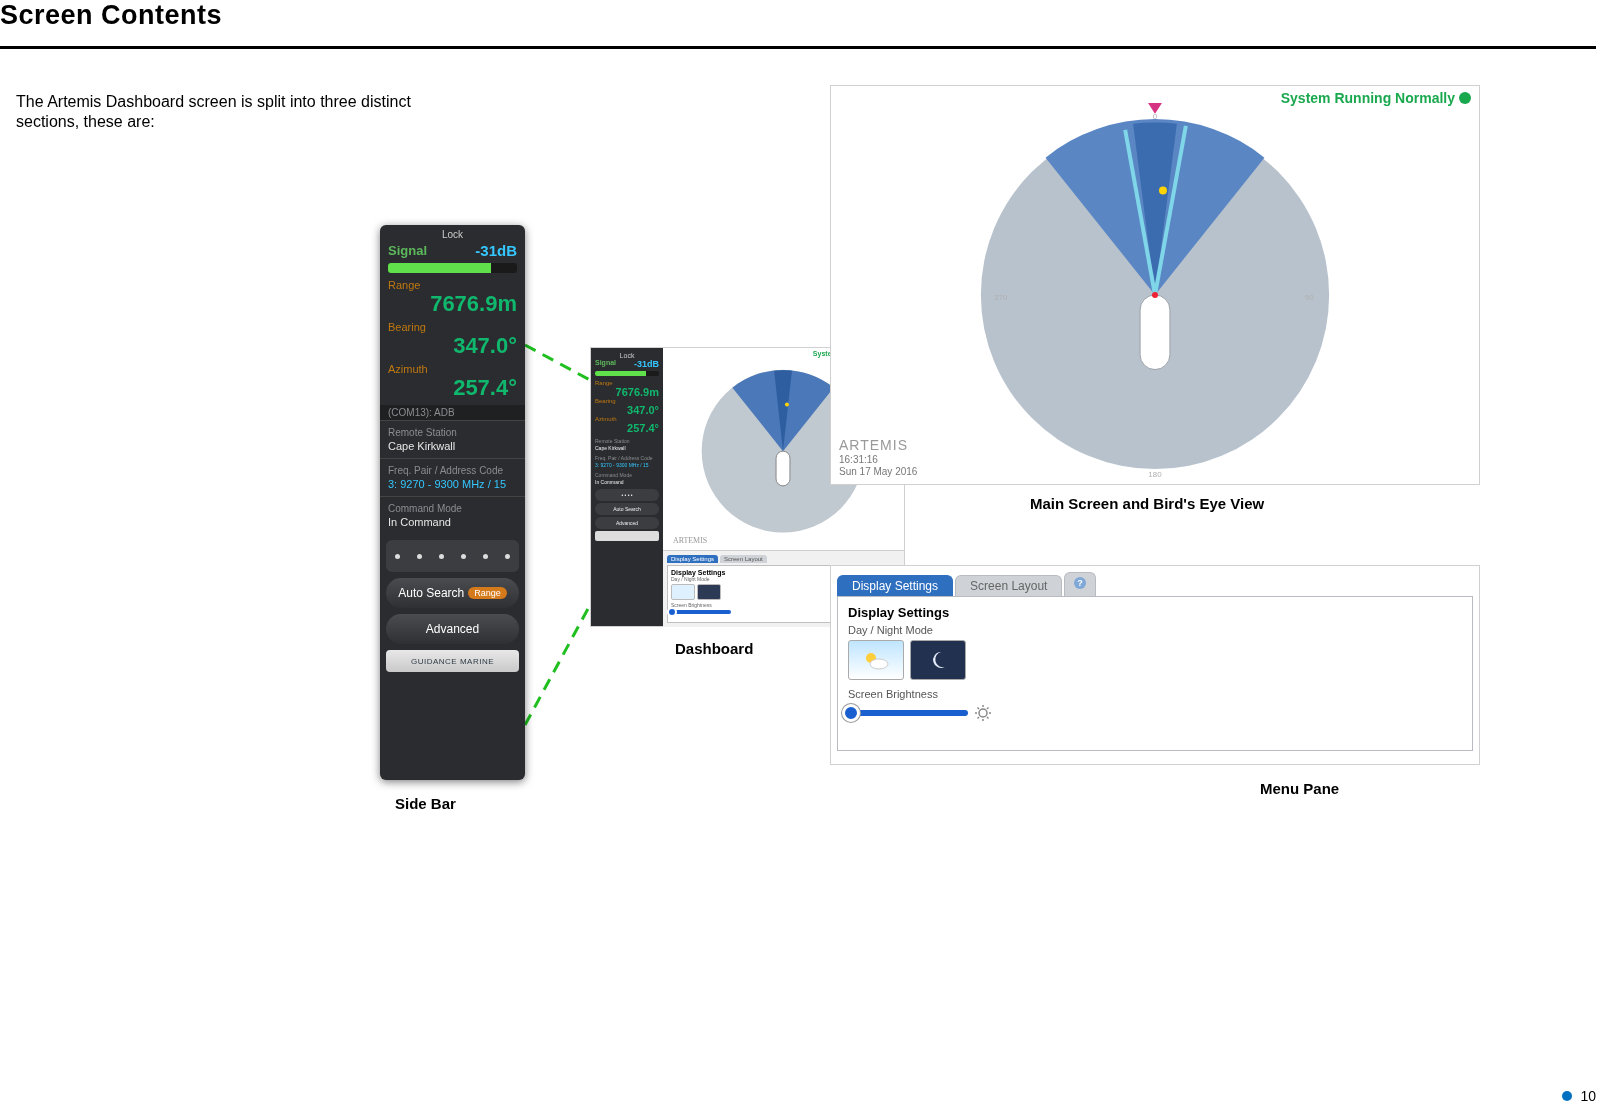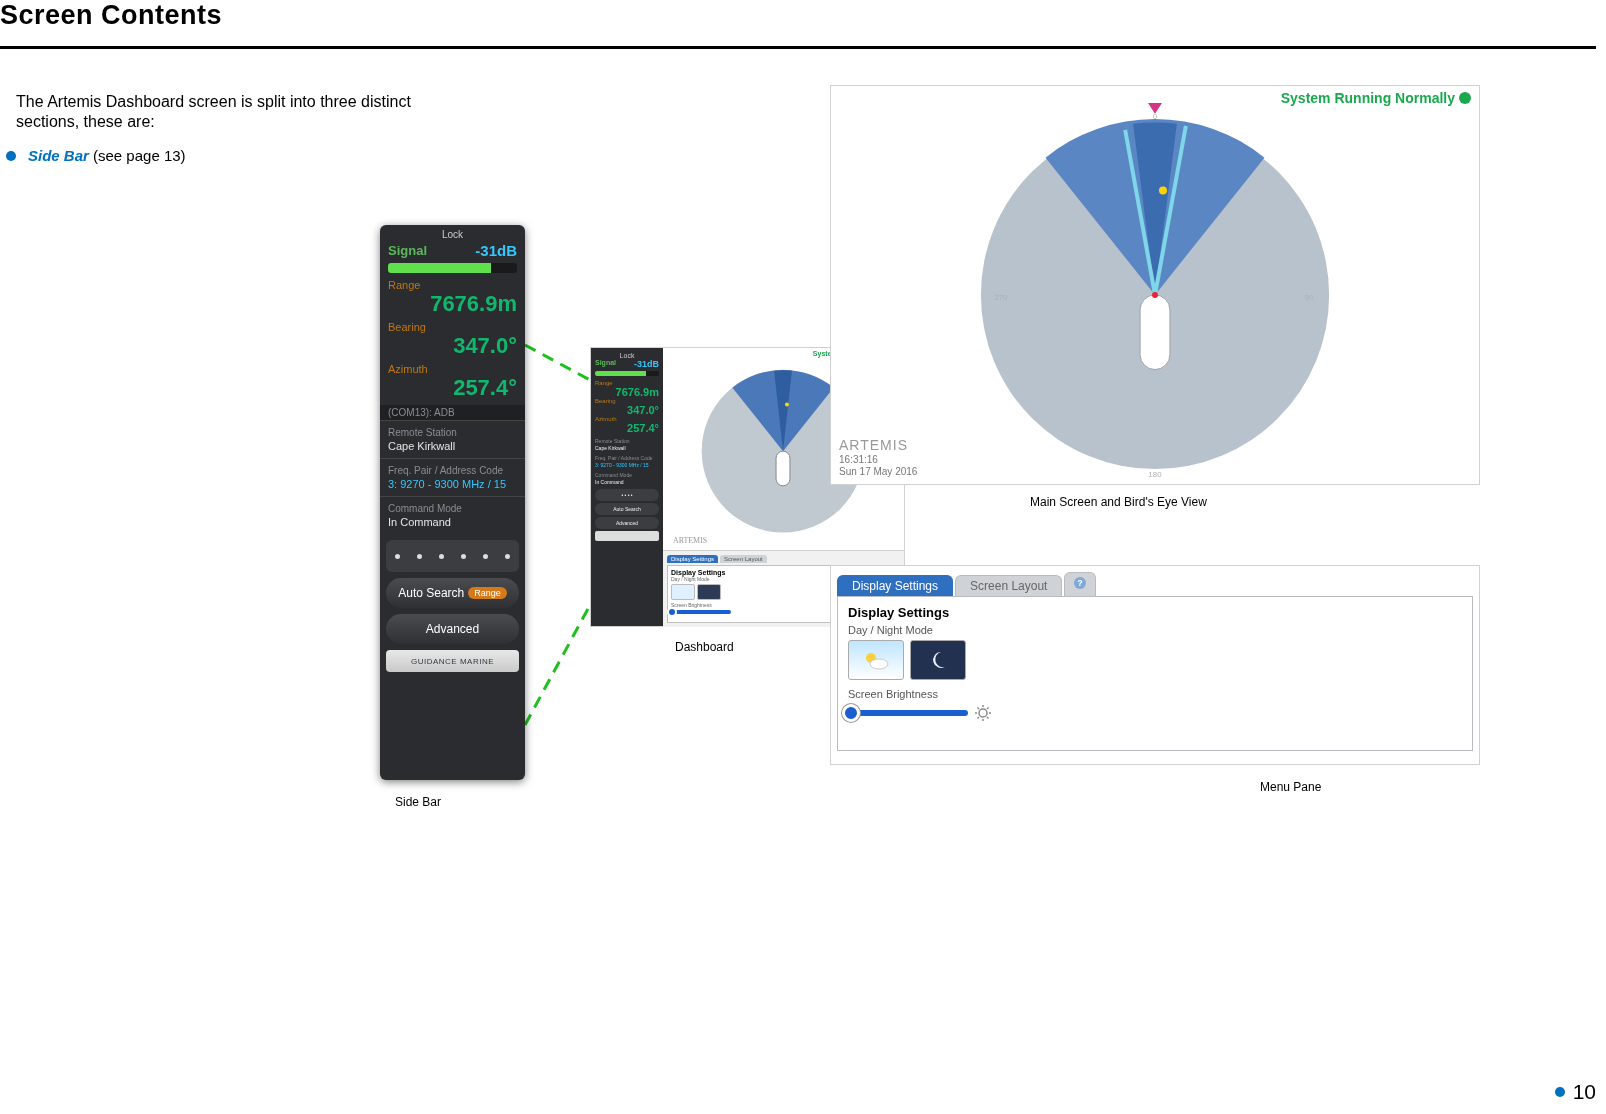--- a/index.html
+++ b/index.html
@@ -28,21 +28,21 @@
   .sp-block { padding: 6px 8px; border-top: 1px solid #444; }
   .sp-block .h { color: #8a8d91; font-size: 10px; }
   .sp-block .v { color: #e6e6e6; font-size: 11px; margin-top: 2px; }
   .sp-dots { height: 32px; background: #3b3d40; margin: 6px 6px 0 6px; border-radius: 6px; display: flex; align-items: center; justify-content: space-around; }
   .sp-dots span { width: 5px; height: 5px; background: #ddd; border-radius: 50%; }
   .sp-btn { margin: 6px 6px 0 6px; height: 30px; border-radius: 15px; background: linear-gradient(#4a4c4f,#2e3033); display: flex; align-items: center; justify-content: center; gap: 4px; }
   .sp-btn .t { color: #fff; font-size: 12px; }
   .sp-btn .pill { background: #d57a1a; color: #fff; border-radius: 8px; font-size: 9px; padding: 1px 6px; }
   .sp-brand { margin: 6px 6px; height: 22px; background: linear-gradient(#e8e8e8,#c9c9c9); border-radius: 4px; display: flex; align-items: center; justify-content: center; }
   .sp-brand .t { color: #2d3a45; font-size: 8px; letter-spacing: 0.5px; }
-  .caption { position: absolute; font-size: 12px; font-weight: 400; }
+  .caption { position: absolute; font-size: 15px; font-weight: 700; }
 
   .dash { position: absolute; left: 210px; top: 262px; width: 315px; height: 280px; background: #fff; border: 1px solid #d0d0d0; display: flex; }
   .dash .ds { width: 72px; background: #2a2c2f; color: #fff; padding: 4px; font-size: 7px; }
   .dash .ds .sig { color: #35c7ff; font-weight: 700; font-size: 9px; }
   .dash .ds .sbar { height: 5px; background: #1a1a1a; border-radius: 2px; margin: 2px 0 4px 0; overflow: hidden; }
   .dash .ds .sbar .f { height: 100%; width: 80%; background: #60e04a; }
   .dash .ds .mt { color: #c07810; font-size: 6px; }
   .dash .ds .mv { color: #10b86e; font-weight: 700; font-size: 11px; text-align: right; }
   .dash .ds .sec { color: #8a8d91; font-size: 5px; margin-top: 4px; line-height: 1.3; }
   .dash .ds .btns { margin-top: 4px; }
@@ -84,32 +84,31 @@
   .menu-big .mode.day { background: linear-gradient(#bfe5ff,#fff); }
   .menu-big .mode.night { background: #223150; }
   .menu-big .mode svg { width: 30px; height: 24px; }
   .menu-big .slider { display: flex; align-items: center; gap: 6px; }
   .menu-big .track { height: 6px; width: 120px; background: #1a5fd0; border-radius: 3px; position: relative; }
   .menu-big .knob { width: 18px; height: 18px; border-radius: 50%; background: #1a5fd0; border: 3px solid #fff; box-shadow: 0 0 0 1px #999; position: absolute; left: -6px; top: -6px; }
   .menu-big .sun { width: 18px; height: 18px; }
 
   .leaders { position: absolute; left: 0; top: 0; width: 1200px; height: 780px; pointer-events: none; }
 
-  .footer { position: absolute; right: 10px; bottom: 10px; display: flex; align-items: center; gap: 8px; font-size: 21px; }
+  .footer { position: absolute; right: 10px; bottom: 10px; display: flex; align-items: center; gap: 8px; font-size: 14px; }
   .footer .dot { width: 10px; height: 10px; border-radius: 50%; background: #0070c0; }
 </style>
 </head>
 <body>
 
 <div class="page">
   <div class="title">Screen Contents</div>
   <div class="rule"></div>
   <div class="intro">The Artemis Dashboard screen is split into three distinct sections, these are:</div>
   <ul class="bullets">
-    <li><span class="link">Side Bar</span><span class="ref"> (see page 13)</span></li>
   </ul>
 
   <div class="stage">
     <svg class="leaders" viewBox="0 0 1200 780">
       <g stroke="#1fbf1f" stroke-width="3" stroke-dasharray="12 8" fill="none">
         <line x1="145" y1="260" x2="210" y2="295"></line>
         <line x1="145" y1="640" x2="210" y2="520"></line>
         <line x1="525" y1="290" x2="640" y2="30"></line>
         <line x1="525" y1="500" x2="640" y2="580"></line>
       </g>

